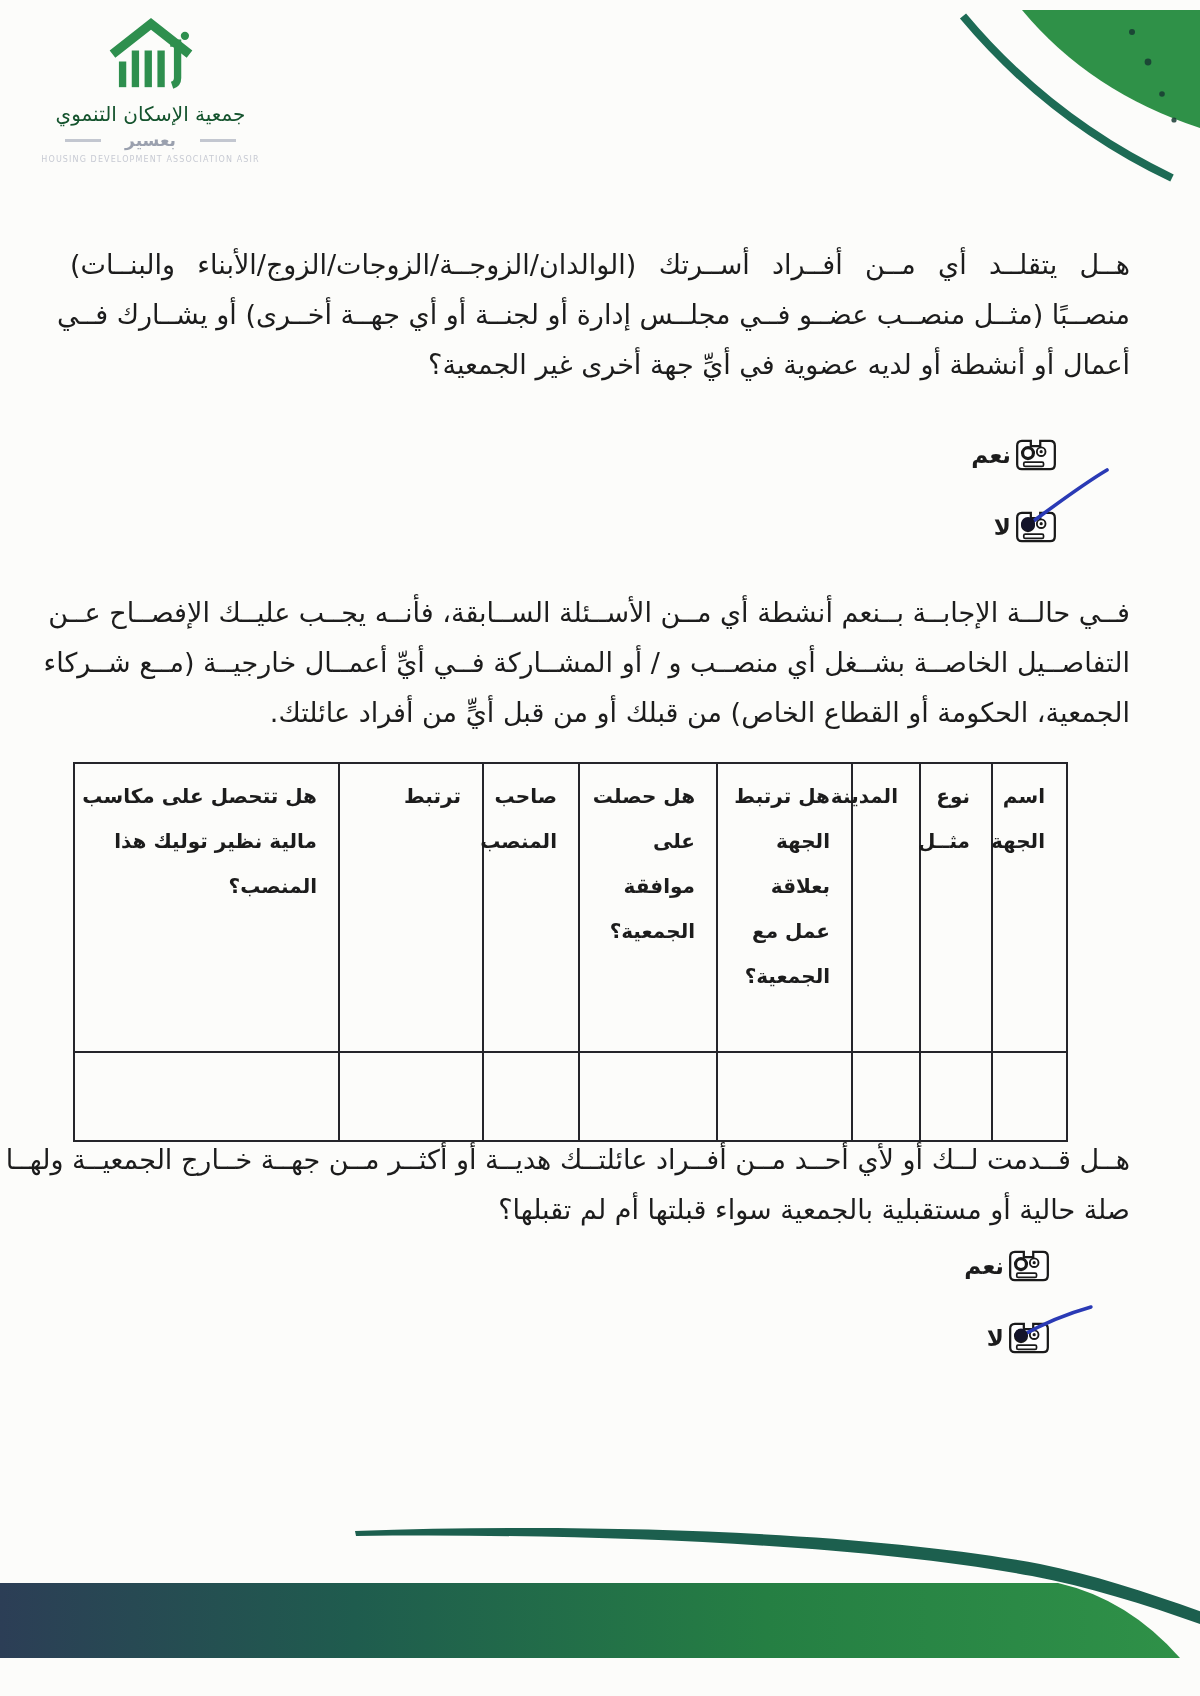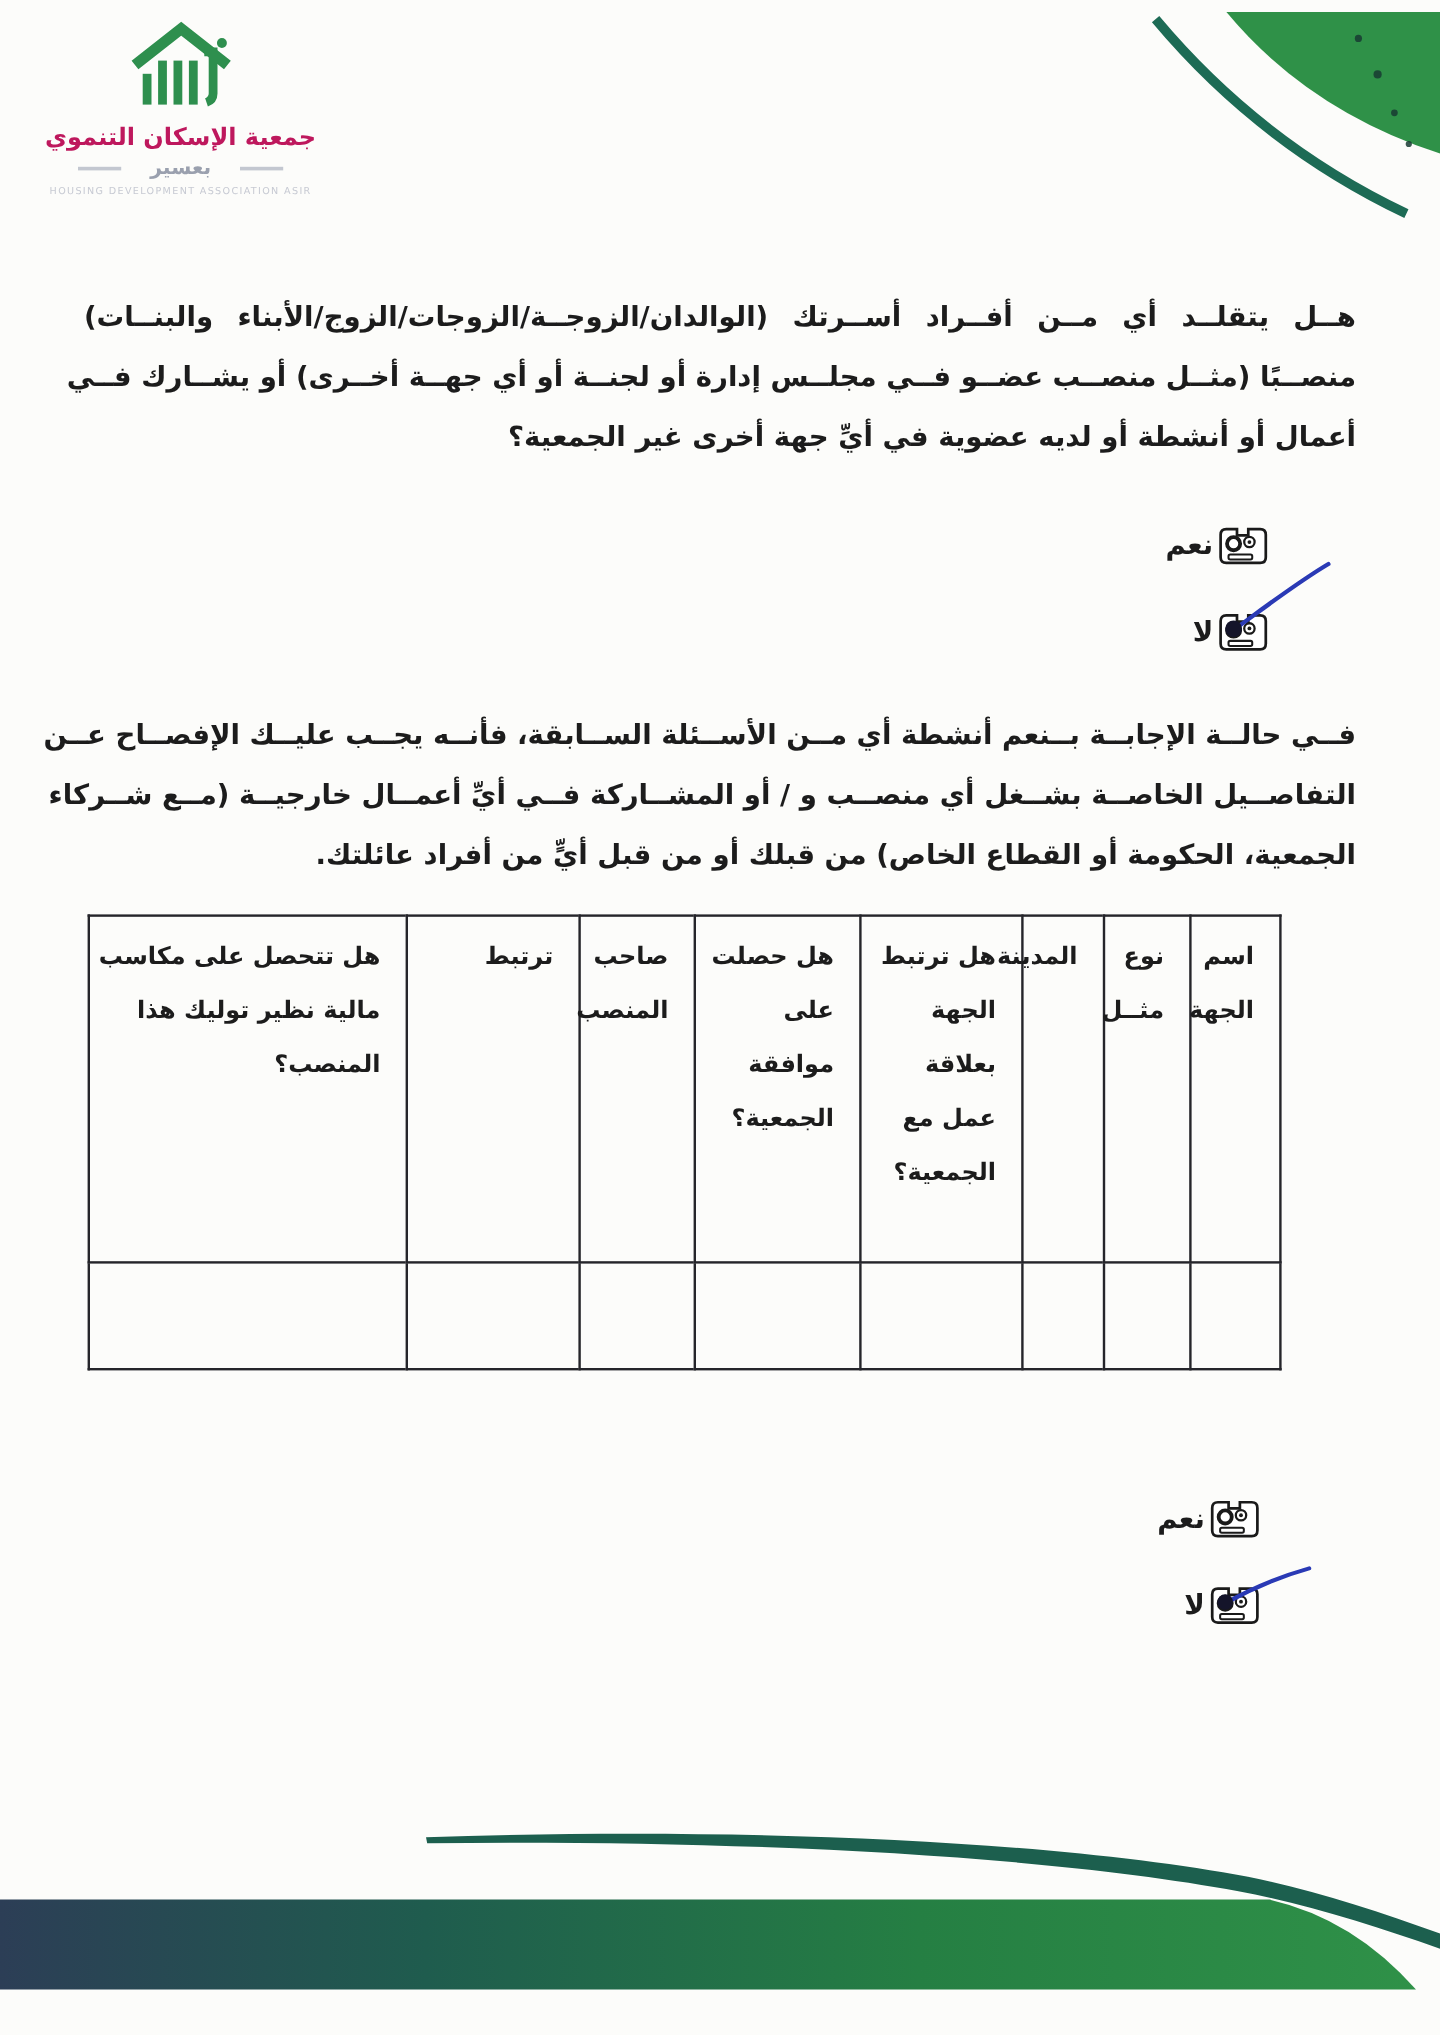--- a/index.html
+++ b/index.html
@@ -4,31 +4,31 @@
 <style>
   html,body{margin:0;padding:0;background:#e8e8e8;}
   .page{
     position:relative;width:1200px;height:1696px;margin:0 auto;
     background:#fcfcfa;overflow:hidden;
     font-family:"DejaVu Sans",sans-serif;color:#1c1c1c;direction:rtl;
   }
   
   .logo{position:absolute;left:28px;top:12px;width:245px;text-align:center;direction:rtl;}
   .logo .mark{display:block;margin:0 auto;}
-  .org-name{font-size:20px;font-weight:bold;color:#be185d;margin-top:2px;letter-spacing:0;}
+  .org-name{font-size:20px;font-weight:normal;color:#14532d;margin-top:2px;letter-spacing:0;}
   .org-region-row{display:flex;align-items:center;justify-content:center;gap:24px;margin-top:4px;}
   .org-region-row .dash{width:36px;border-top:3px solid #c3c7d0;}
   .org-region{font-size:17px;font-weight:bold;color:#9aa0ae;}
   .org-name-en{direction:ltr;font-size:8px;color:#c7cad3;letter-spacing:.14em;margin-top:5px;}
   
   .corner-decor{position:absolute;top:0;right:0;}
   .bottom-decor{position:absolute;top:1500px;left:0;}
   
   .tblock{position:absolute;right:70px;left:70px;}
-  .tline{height:50px;line-height:50px;font-size:23px;font-weight:bold;white-space:nowrap;text-align:right;}
+  .tline{height:50px;line-height:50px;font-size:27px;font-weight:normal;white-space:nowrap;text-align:right;}
   .tline.full{text-align:justify;text-align-last:justify;}
   
   .opt-row{position:absolute;display:flex;align-items:center;gap:4px;height:36px;direction:rtl;}
   .opt-label{font-size:23px;font-weight:bold;line-height:36px;}
   .cb{flex:0 0 auto;}
   .pen-mark{position:absolute;pointer-events:none;}
   
   table.positions{
     position:absolute;top:762px;right:132px;width:993px;
     border-collapse:collapse;table-layout:fixed;direction:rtl;
@@ -142,20 +142,24 @@
         <td></td>
         <td></td>
         <td></td>
         <td></td>
         <td></td>
         <td></td>
       </tr>
     </tbody>
   </table>
 
+  <div class="tblock" style="top:1135px">
+    <div class="tline full">هــل قــدمت لــك أو لأي أحــد مــن أفــراد عائلتــك هديــة أو أكثــر مــن جهــة خــارج الجمعيــة ولهــا</div>
+    <div class="tline">صلة حالية أو مستقبلية بالجمعية سواء قبلتها أم لم تقبلها؟</div>
+  </div>
 
   <div class="opt-row" style="top:1248px;right:150px">
     <svg class="cb" viewBox="0 0 44 34" width="42" height="32">
       <path d="M7 2 H16.5 V7.5 H26.5 V2 H37 Q42 2 42 7 V27 Q42 32 37 32 H7 Q2 32 2 27 V7 Q2 2 7 2 Z" fill="#fff" stroke="#1a1a1a" stroke-width="2.4"></path>
       <circle cx="13.5" cy="15" r="5.8" fill="none" stroke="#1a1a1a" stroke-width="3.4"></circle>
       <circle cx="27.5" cy="13.5" r="4.6" fill="none" stroke="#1a1a1a" stroke-width="2"></circle>
       <circle cx="27.5" cy="13.5" r="1.7" fill="#1a1a1a"></circle>
       <rect x="9" y="24.5" width="21" height="4.5" rx="1.5" fill="none" stroke="#1a1a1a" stroke-width="1.8"></rect>
     </svg>
     <span class="opt-label">نعم</span>

